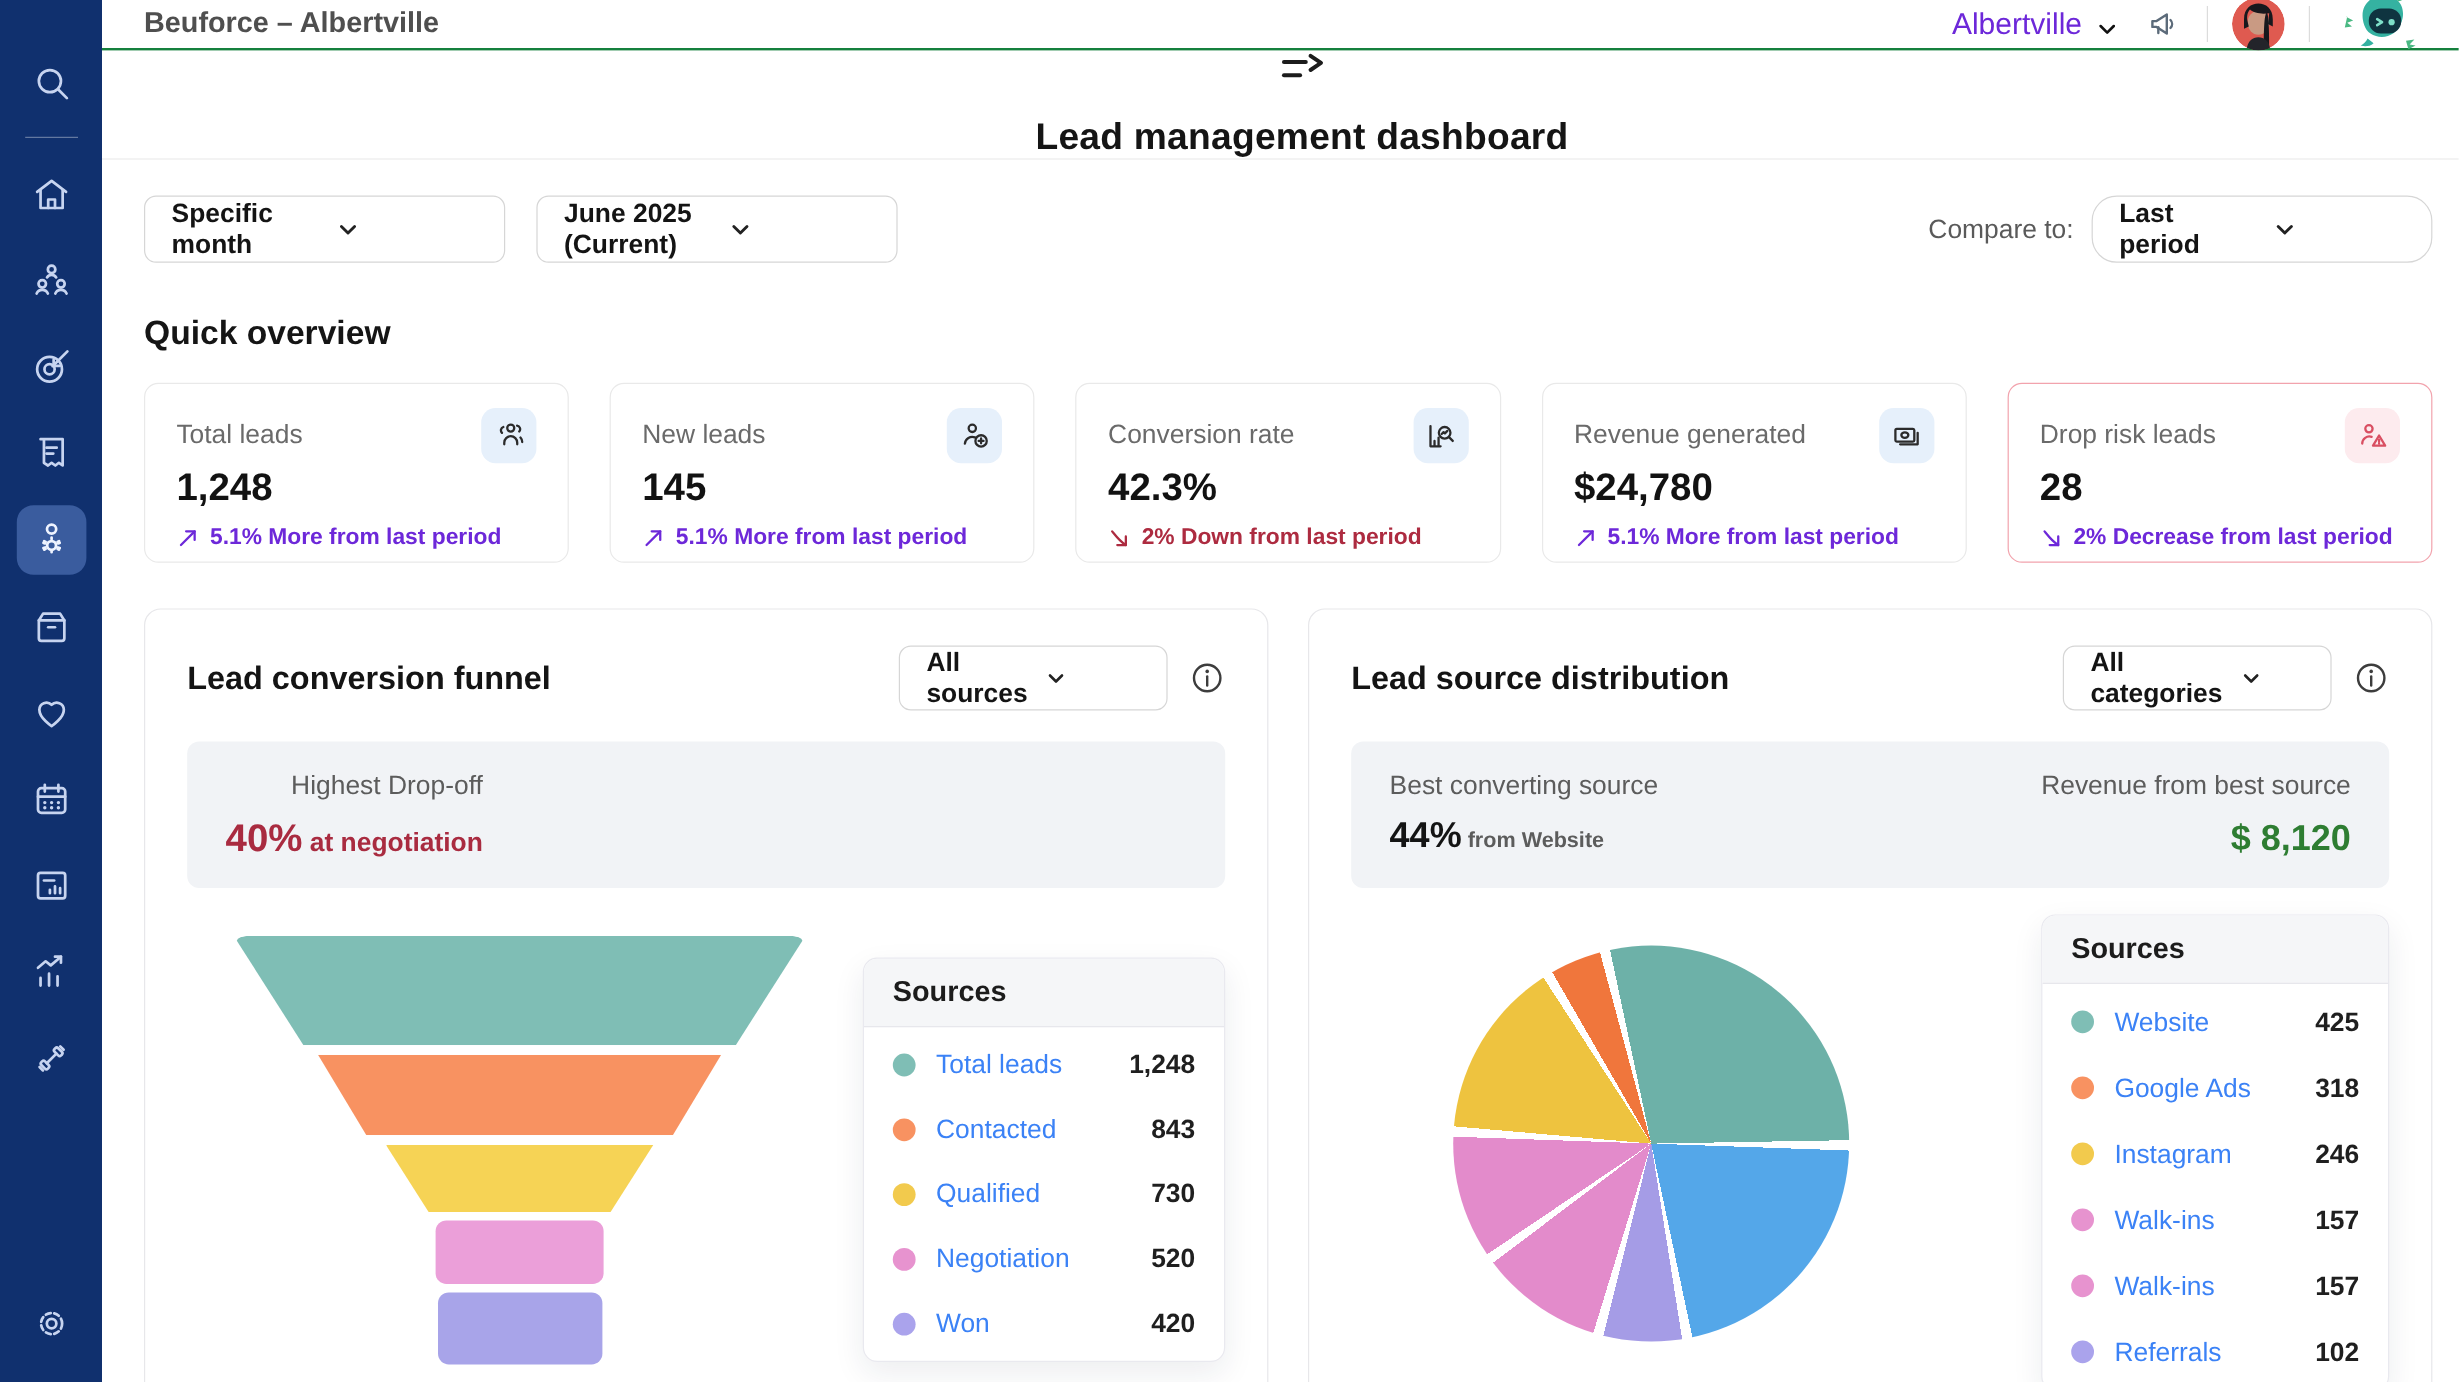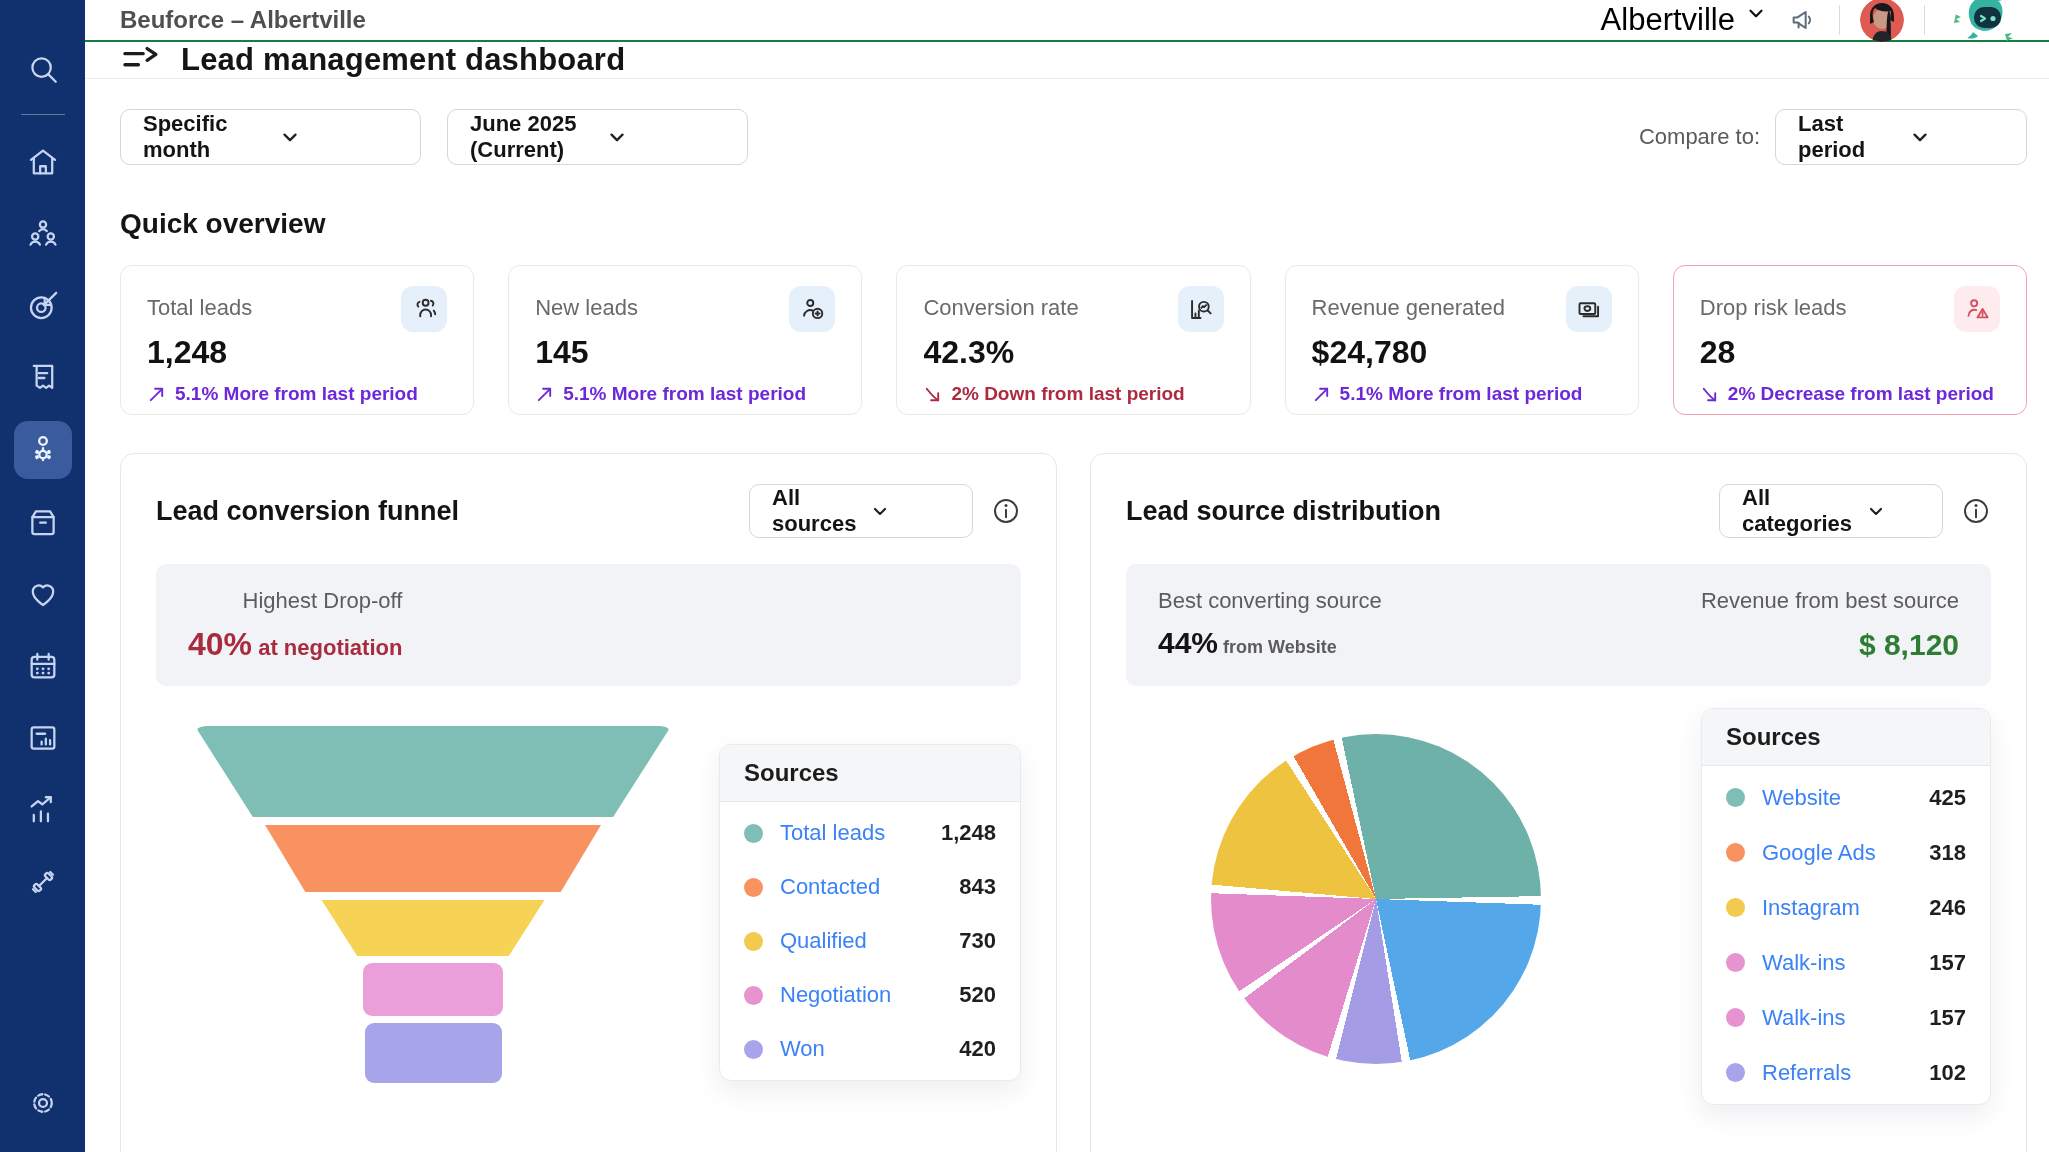--- a/index.html
+++ b/index.html
@@ -17,43 +17,43 @@
   .sb-divider { width:44px; height:0; border-top:1.5px solid rgba(255,255,255,.35); margin:16px 0 18px; }
   .sb-nav { display:flex; flex-direction:column; gap:14px; }
   .sb-bottom { margin-top:auto; margin-bottom:20px; }
 
   
   .main { flex:1; display:flex; flex-direction:column; }
   .topbar { height:42px; display:flex; align-items:center; padding:0 30px 0 35px;
             border-bottom:2px solid #15803d; }
   .tb-title { font-size:24px; font-weight:600; color:#4f4f4f; }
   .tb-right { margin-left:auto; display:flex; align-items:center; gap:20px; }
-  .loc-btn { display:flex; align-items:flex-start; gap:10px; background:none; border:none;
-             font-family:inherit; font-size:31px; font-weight:500; color:#000000; cursor:pointer; }
+  .loc-btn { display:flex; align-items:flex-end; gap:10px; background:none; border:none;
+             font-family:inherit; font-size:25px; font-weight:500; color:#6d28d9; cursor:pointer; }
   .icon-btn { background:none; border:none; cursor:pointer; color:#5c6b7a; display:flex; }
   .tb-sep { width:1px; height:30px; background:#dcdcdc; }
   .avatar { width:44px; height:44px; border-radius:50%; overflow:hidden; display:block; }
 
   .title-row { height:109px; display:flex; align-items:center; gap:22px; padding-left:36px;
-               border-bottom:1px solid #ececec; }
+               border-bottom:1px solid #ececec;flex-direction:column; }
   .collapse-ic { color:#1c1c1c; display:flex; }
   .page-title { font-size:31px; font-weight:700; color:#151515; letter-spacing:.2px; }
 
   .content { padding:0 22px 0 35px; }
 
   
   .filters { margin-top:30px; display:flex; align-items:center; }
   .dd { height:56px; background:#fff; border:1.5px solid #d6d6d6; border-radius:10px;
         display:flex; align-items:center; padding:0 20px 0 22px; gap:14px; cursor:pointer;
         font-size:22px; font-weight:700; color:#141414; }
   .dd .chev { color:#222; display:flex; }
   .dd-period { width:301px; }
   .dd-month  { width:301px; margin-left:26px; }
   .cmp-label { margin-left:auto; font-size:22px; color:#5a5a5a; margin-right:15px; }
-  .dd-compare { width:252px; }
+  .dd-compare { width:284px;border-radius:21px; }
   .dd span { flex:1; }
 
   
   .h2 { margin-top:43px; font-size:28px; font-weight:700; color:#151515; }
   .cards { margin-top:25px; display:flex; gap:34px; }
   .card { flex:1; height:150px; background:#fff; border:1.5px solid #e9e9e9; border-radius:12px;
           padding:20px 26px; }
   .card.alert { border-color:#f2a3ad; }
   .card-top { display:flex; align-items:flex-start; }
   .card-label { font-size:22px; color:#6a6a6a; margin-top:9px; }

